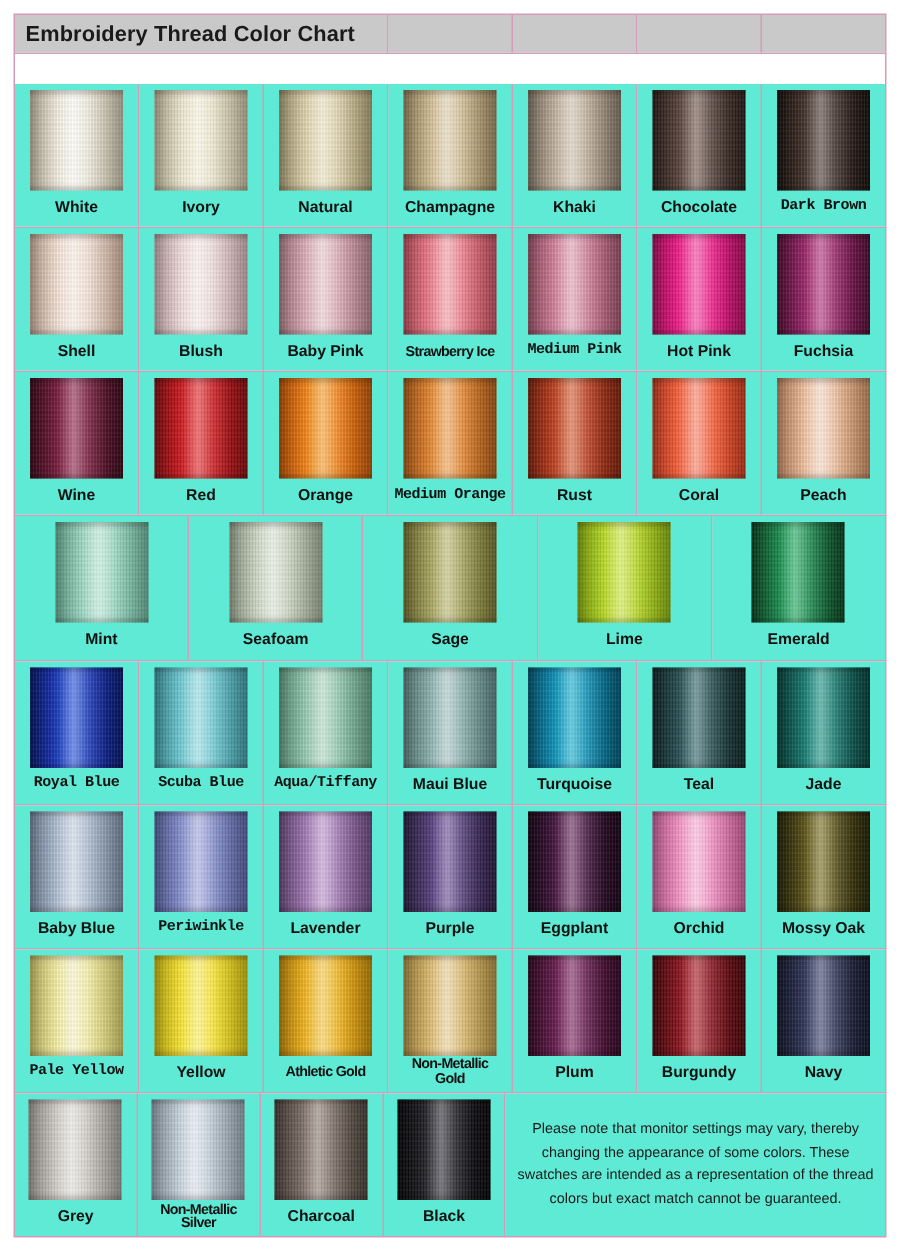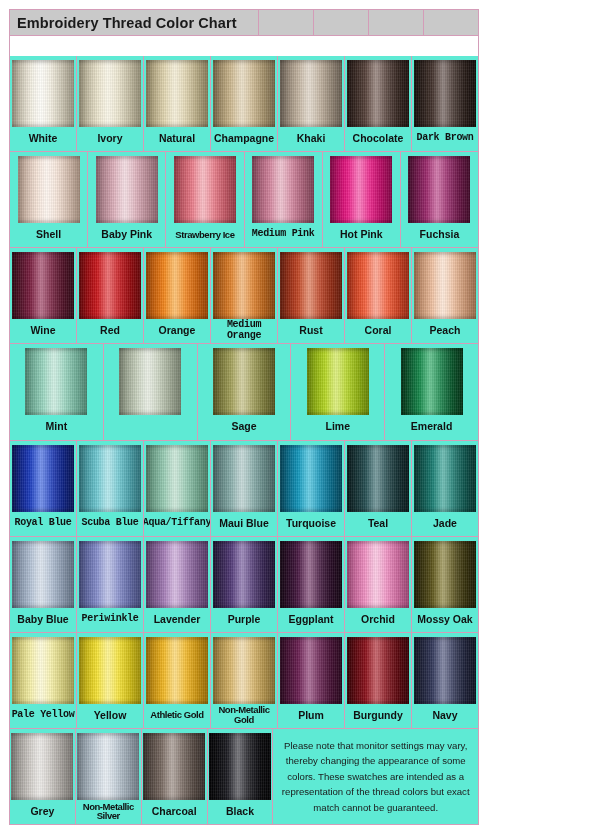--- a/index.html
+++ b/index.html
@@ -5,21 +5,21 @@
   html,body{margin:0;padding:0;}
   body{
     width:600px;height:834px;
     background:#ffffff;
     font-family:"Liberation Sans", sans-serif;
     overflow:hidden;
   }
   .chart{
     position:absolute;
     left:9px; top:9px;
-    width:470px; height:816px;
+    width:582px; height:816px;
     box-sizing:border-box;
     border:1px solid #d49cb8;
     display:flex;
     flex-direction:column;
     gap:20px;
   }
   
   .hdr-row{
     display:flex;
     height:25px;
@@ -245,20 +245,30 @@
             <div class="base" style="background: linear-gradient(90deg, rgb(220, 189, 168) 0%, rgb(244, 222, 208) 22%, rgb(252, 240, 231) 46%, rgb(244, 222, 208) 68%, rgb(220, 189, 168) 100%);"></div>
             <div class="tex"></div>
             <div class="sheen"></div>
             <div class="tops"></div>
             <div class="bots"></div>
           </div>
           <div class="label">Shell</div>
         </div>
         <div class="cell">
           <div class="spool">
+            <div class="base" style="background: linear-gradient(90deg, rgb(212, 180, 182) 0%, rgb(236, 213, 213) 22%, rgb(248, 235, 235) 46%, rgb(236, 213, 213) 68%, rgb(212, 180, 182) 100%);"></div>
+            <div class="tex"></div>
+            <div class="sheen"></div>
+            <div class="tops"></div>
+            <div class="bots"></div>
+          </div>
+          <div class="label">Blush</div>
+        </div>
+        <div class="cell">
+          <div class="spool">
             <div class="base" style="background: linear-gradient(90deg, rgb(189, 136, 148) 0%, rgb(219, 169, 181) 22%, rgb(237, 203, 211) 46%, rgb(219, 169, 181) 68%, rgb(189, 136, 148) 100%);"></div>
             <div class="tex"></div>
             <div class="sheen"></div>
             <div class="tops"></div>
             <div class="bots"></div>
           </div>
           <div class="label">Baby Pink</div>
         </div>
         <div class="cell">
           <div class="spool">
@@ -385,20 +395,21 @@
           <div class="label">Mint</div>
         </div>
         <div class="cell">
           <div class="spool">
             <div class="base" style="background: linear-gradient(90deg, rgb(161, 173, 149) 0%, rgb(195, 205, 184) 22%, rgb(221, 229, 214) 46%, rgb(195, 205, 184) 68%, rgb(161, 173, 149) 100%);"></div>
             <div class="tex"></div>
             <div class="sheen"></div>
             <div class="tops"></div>
             <div class="bots"></div>
           </div>
+          <div class="label">Seafoam</div>
         </div>
         <div class="cell">
           <div class="spool">
             <div class="base" style="background: linear-gradient(90deg, rgb(118, 116, 47) 0%, rgb(154, 152, 80) 22%, rgb(189, 184, 115) 46%, rgb(154, 152, 80) 68%, rgb(118, 116, 47) 100%);"></div>
             <div class="tex"></div>
             <div class="sheen"></div>
             <div class="tops"></div>
             <div class="bots"></div>
           </div>
           <div class="label">Sage</div>

